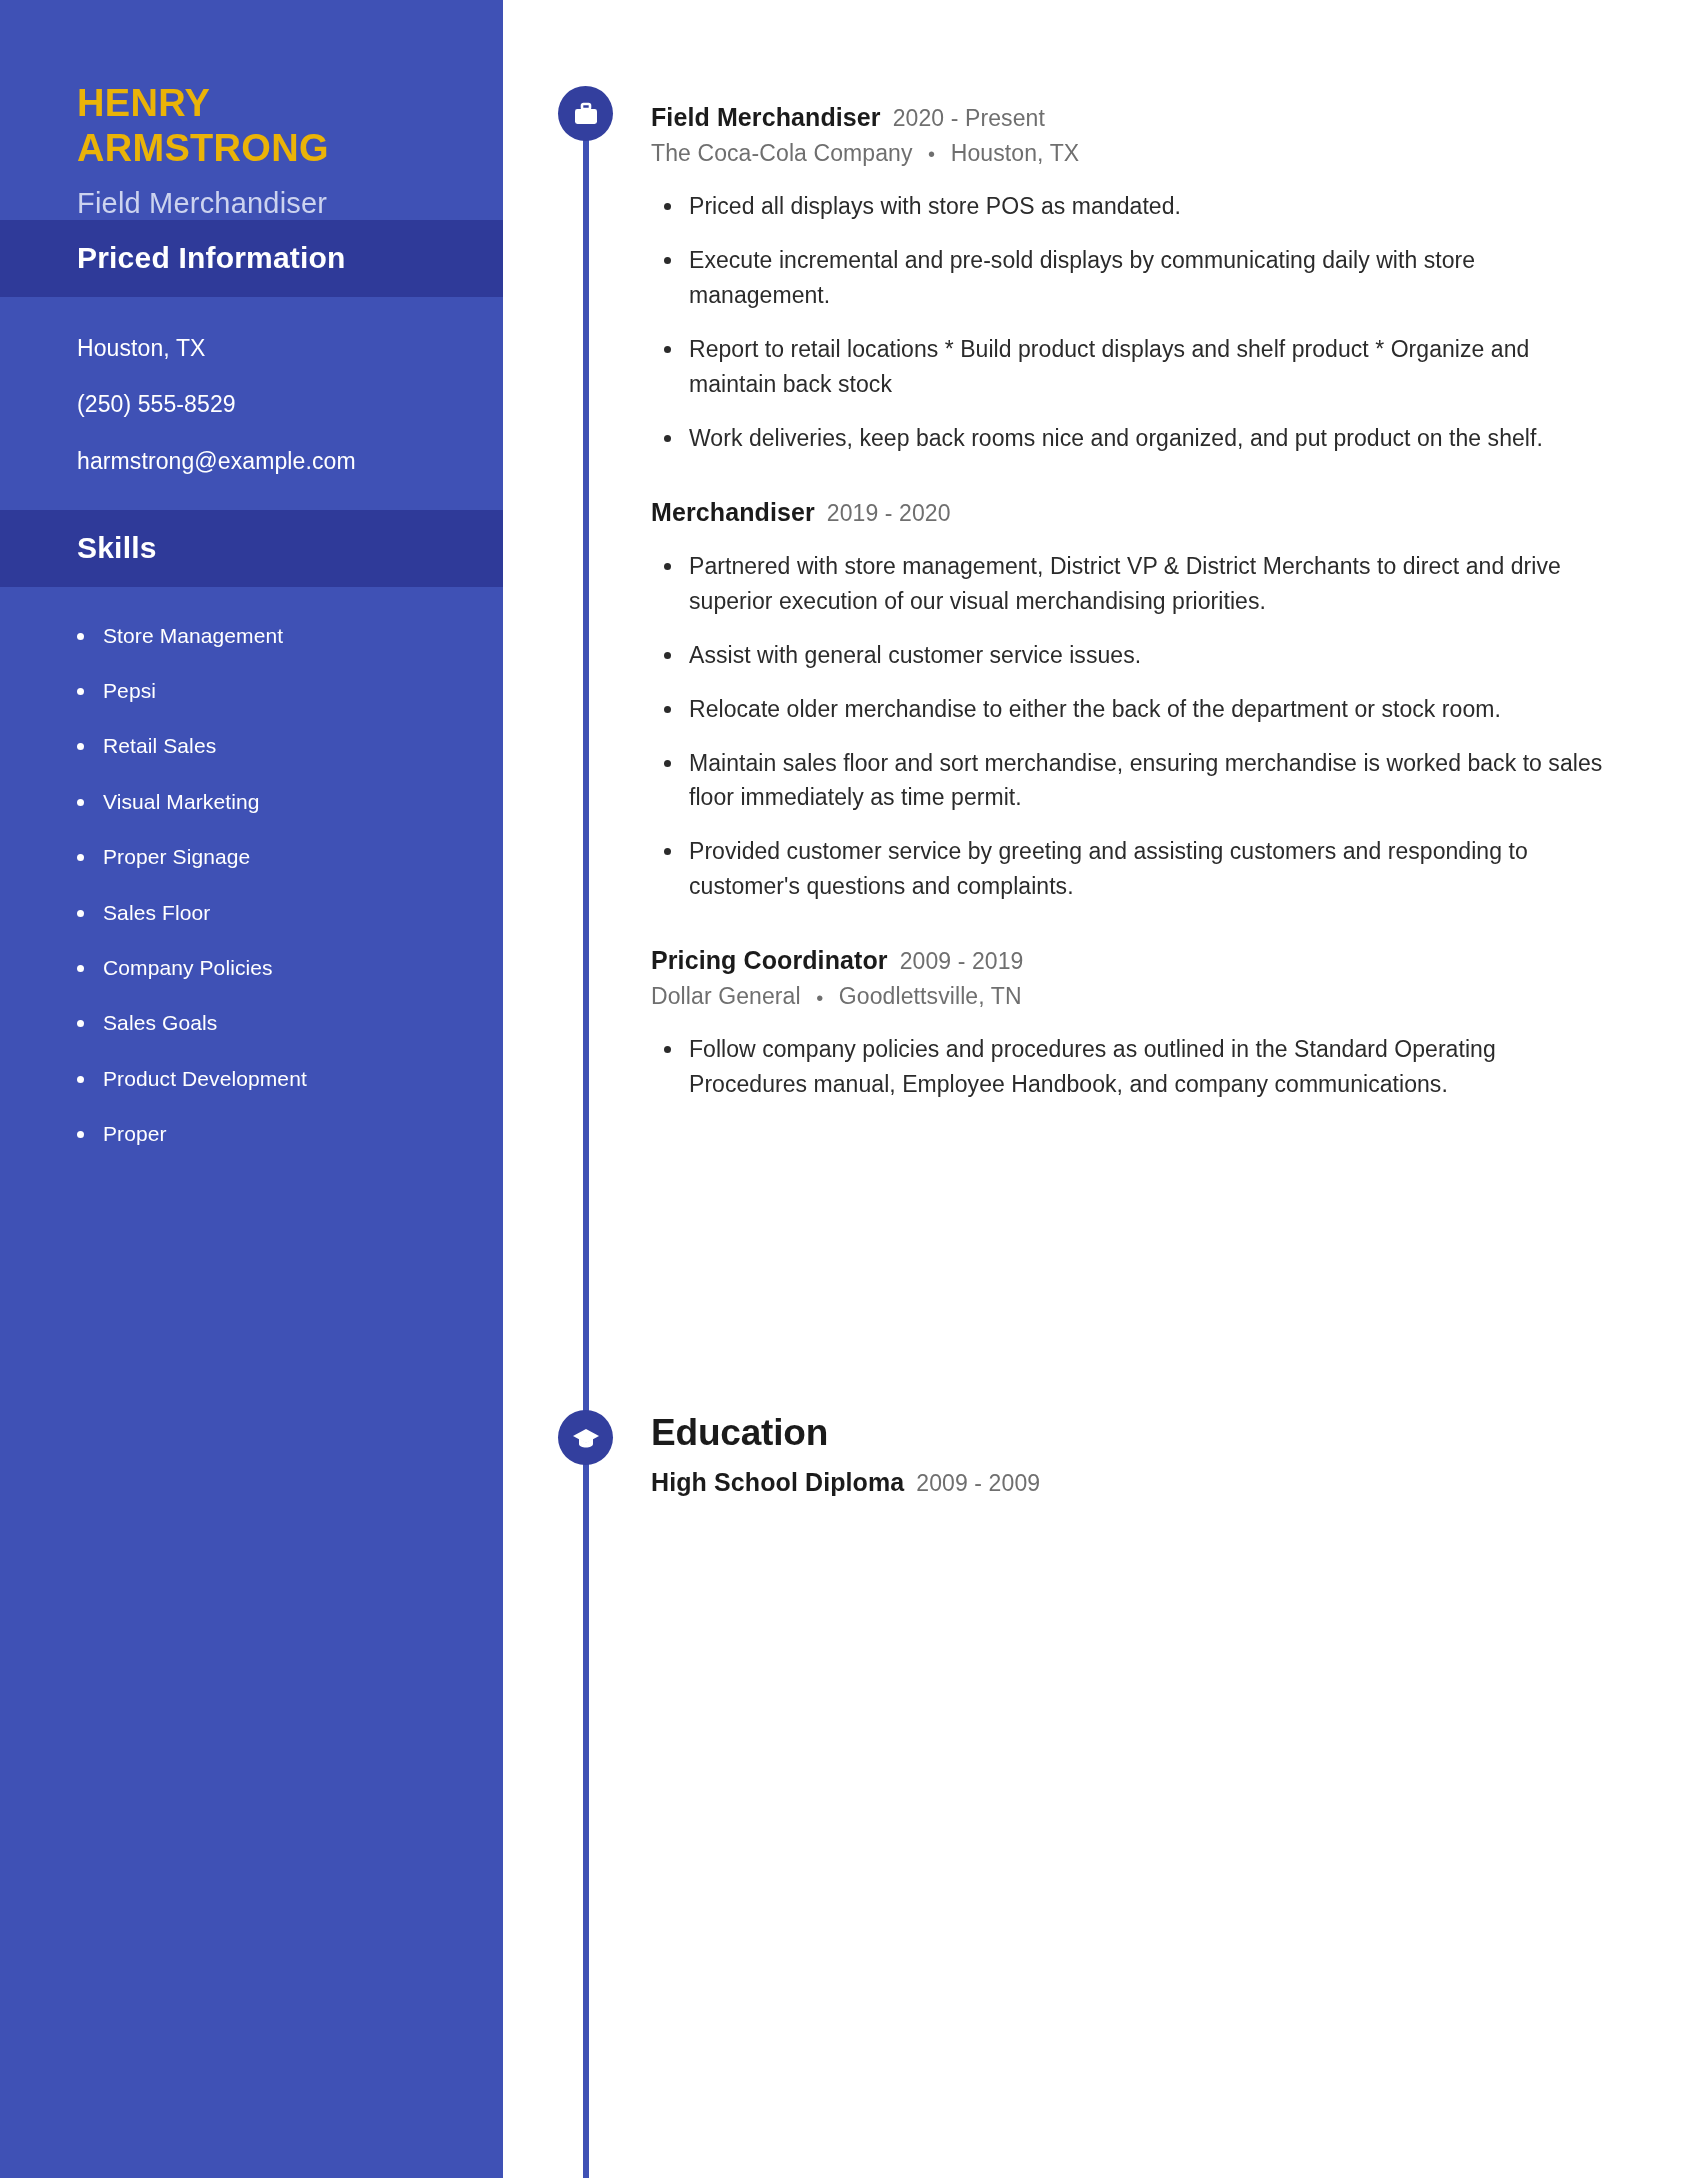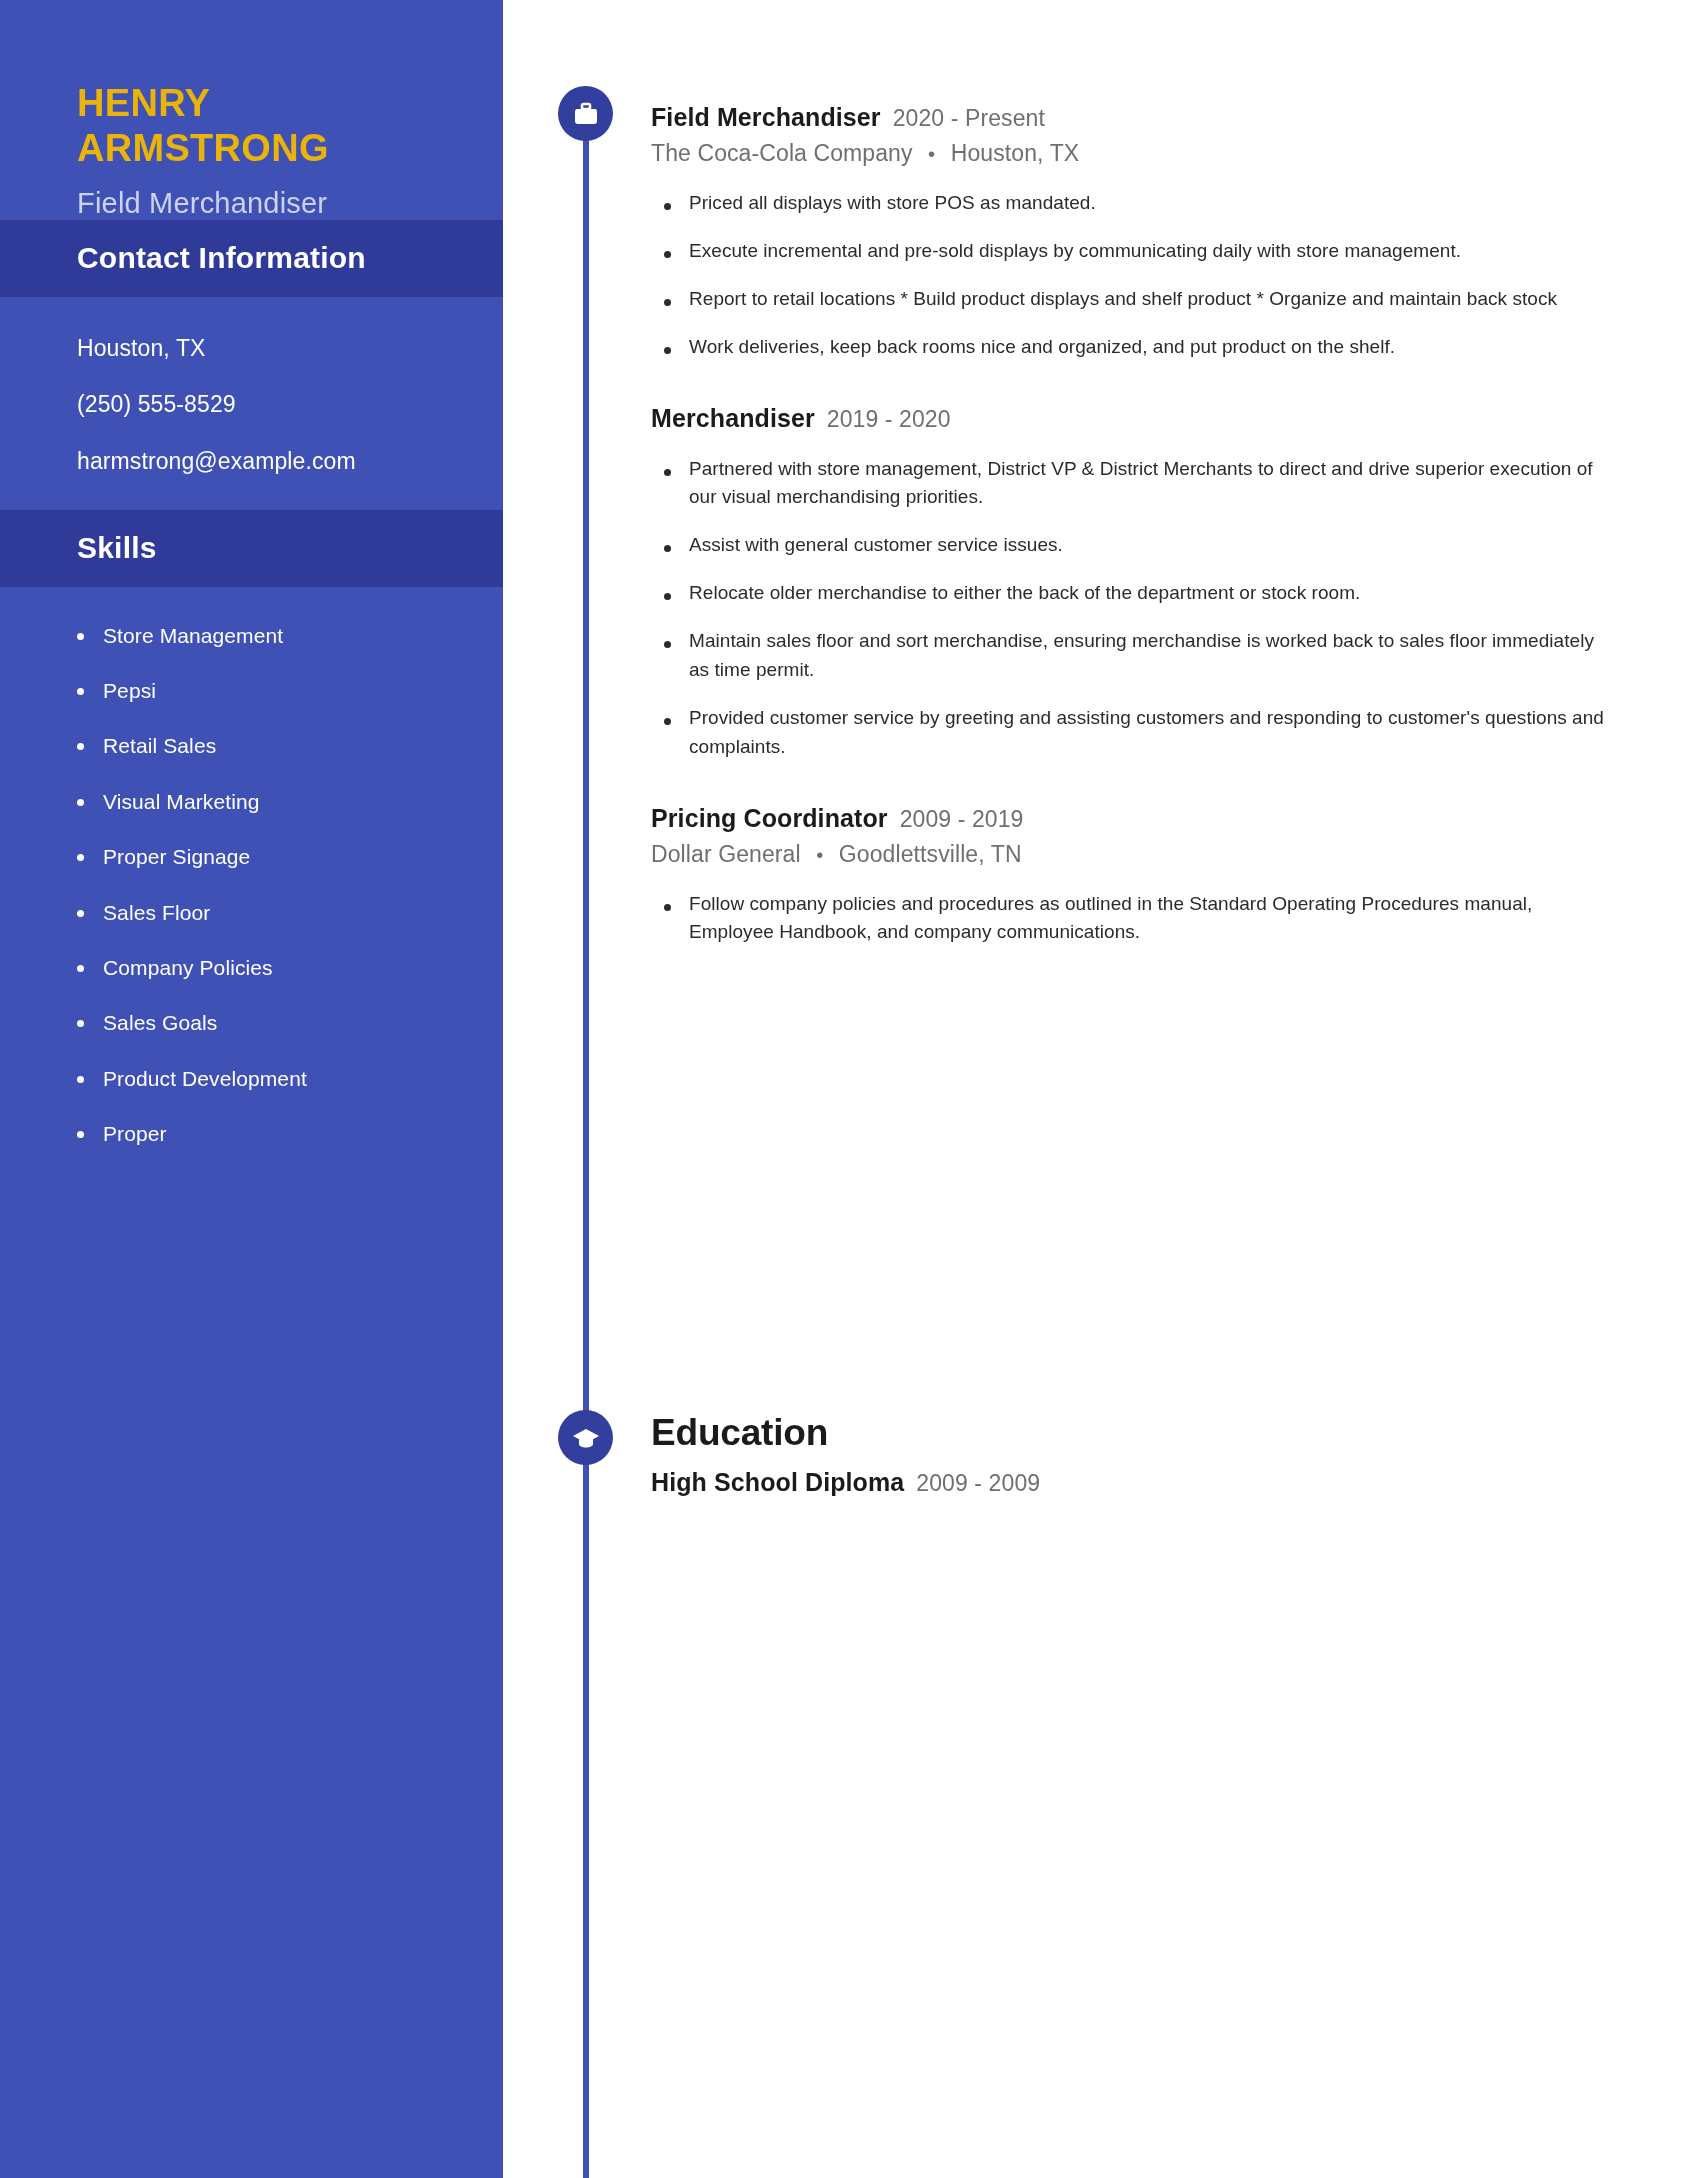--- a/index.html
+++ b/index.html
@@ -190,21 +190,21 @@
   }
 
   .bullets {
     list-style: none;
     margin-top: 22px;
     padding-left: 38px;
   }
 
   .bullet {
     position: relative;
-    font-size: 19px;
+    font-size: 23px;
     line-height: 1.52;
     color: #2b2b2b;
     margin-bottom: 19px;
     letter-spacing: 0.05px;
     max-width: 916px;
   }
   .bullet:last-child { margin-bottom: 0; }
 
   .bullet::before {
     content: "";
@@ -225,21 +225,21 @@
 <div class="page">
 
   <aside class="sidebar">
 
     <div class="identity-block">
       <div class="name">HENRY ARMSTRONG</div>
       <div class="job-title">Field Merchandiser</div>
     </div>
 
     <div class="section-band">
-      <span class="section-band-title">Contact Information</span>
+      <span class="section-band-title">Priced Information</span>
     </div>
 
     <div class="contact-list">
       <div class="contact-line">Houston, TX</div>
       <div class="contact-line">(250) 555-8529</div>
       <div class="contact-line">harmstrong@example.com</div>
     </div>
 
     <div class="section-band">
       <span class="section-band-title">Skills</span>

